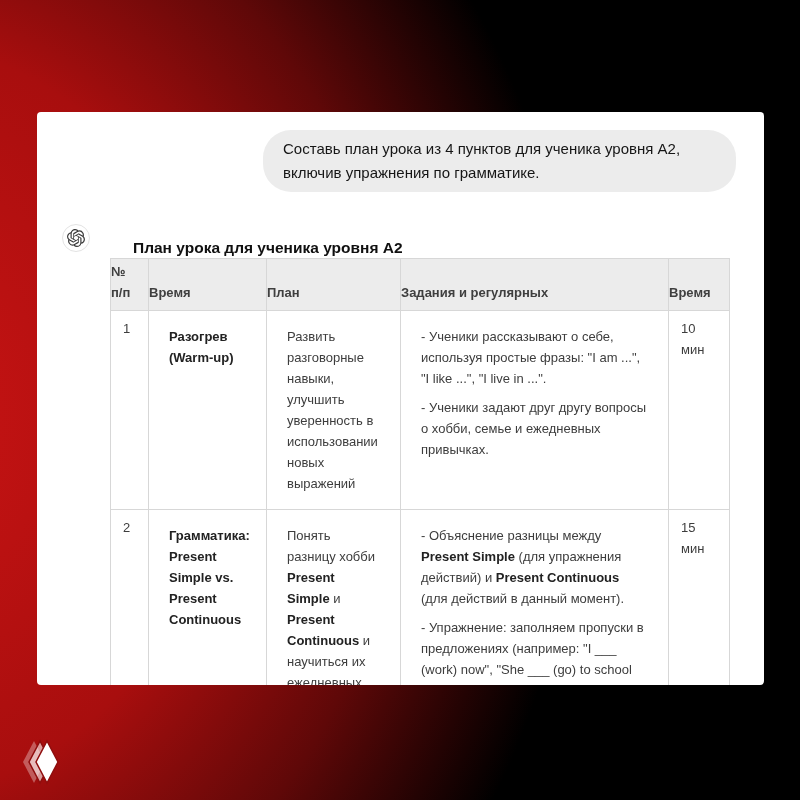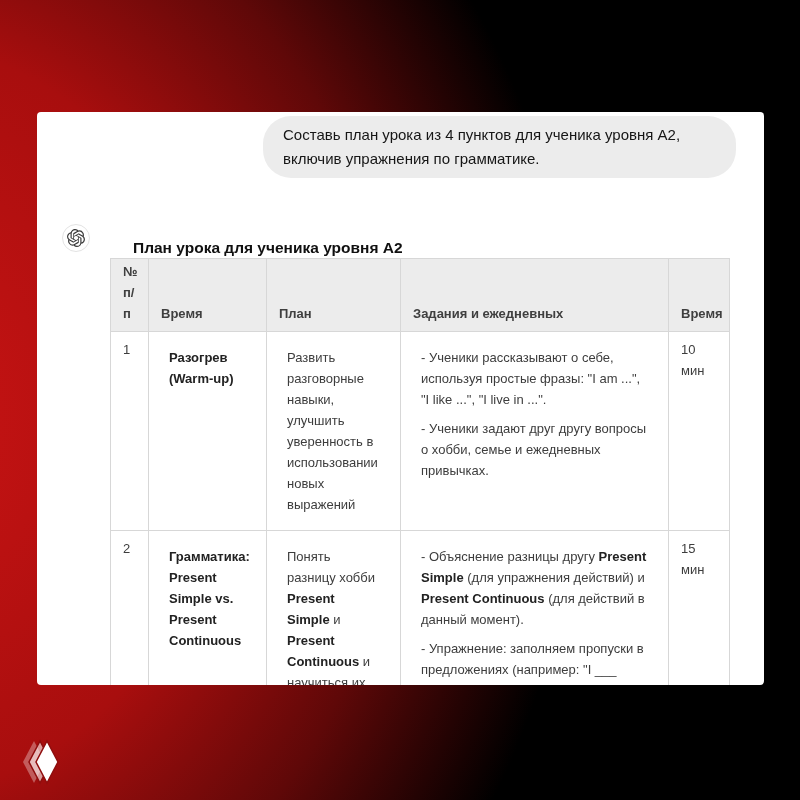--- a/index.html
+++ b/index.html
@@ -7,21 +7,21 @@
     width:800px;height:800px;overflow:hidden;
     background:radial-gradient(900px 1000px at -120px 420px,#cc1414 0%,#a80e0e 38%,#5f0808 58%,#000 78%),#000;
     font-family:"Liberation Sans",sans-serif;
     position:relative;
   }
   .card{
     position:absolute;left:37px;top:112px;width:727px;height:573px;
     background:#fff;border-radius:4px;overflow:hidden;
   }
   .bubble{
-    position:absolute;top:4px;right:28px;width:433px;
+    position:absolute;top:18px;right:28px;width:433px;
     background:#ececec;border-radius:28px;
     padding:7px 20px;
     font-size:15px;line-height:24px;color:#161616;
   }
   .assistant-row{position:absolute;left:25px;top:112px;}
   .avatar{
     position:absolute;left:0;top:0;width:28px;height:28px;border-radius:50%;
     background:#fff;border:1px solid #e3e3e3;box-sizing:border-box;
     display:flex;align-items:center;justify-content:center;
   }
@@ -31,21 +31,21 @@
     font-size:15.5px;font-weight:700;color:#101010;white-space:nowrap;
   }
   table{
     position:absolute;left:73px;top:146px;width:619px;
     border-collapse:collapse;table-layout:fixed;
   }
   th{
     background:#ececec;border:1px solid #d7d7d7;
     text-align:left;vertical-align:bottom;
     font-size:13px;line-height:21px;font-weight:600;color:#3f3f3f;
-    padding:2px 12px 7px 12px;
+    padding:2px 12px 7px 0;
   }
   th.col-num{overflow-wrap:anywhere;}
   td{
     border:1px solid #d7d7d7;vertical-align:top;
     font-size:13px;line-height:21px;color:#3d3d3d;
     padding:7px 12px;
   }
   td strong{font-weight:700;color:#222;}
   .par{margin:8px;}
   .brand-logo{position:absolute;left:17px;top:732px;width:60px;height:60px;}
@@ -74,21 +74,21 @@
         <col style="width:118px">
         <col style="width:134px">
         <col style="width:268px">
         <col style="width:61px">
     </colgroup>
     <thead>
       <tr id="header-row">
           <th class="col-num">№ п/п</th>
           <th class="col-stage">Время</th>
           <th class="col-goal">План</th>
-          <th class="col-tasks">Задания и ежедневных</th>
+          <th class="col-tasks">Задания и регулярных</th>
           <th class="col-time">Время</th>
         </tr>
     </thead>
     <tbody id="table-body">
         <tr>
           <td class="col-num">1</td>
           <td class="col-stage">
             <div class="par"><strong>Разогрев (Warm-up)</strong></div>
           </td>
           <td class="col-goal">
@@ -102,21 +102,21 @@
         </tr>
         <tr>
           <td class="col-num">2</td>
           <td class="col-stage">
             <div class="par"><strong>Грамматика: Present Simple vs. Present Continuous</strong></div>
           </td>
           <td class="col-goal">
             <div class="par"><span>Понять разницу хобби </span><strong>Present Simple</strong><span> и </span><strong>Present Continuous</strong><span> и научиться их ежедневных использовать</span></div>
           </td>
           <td class="col-tasks">
-            <div class="par"><span>- Объяснение разницы другу </span><strong>Present Simple</strong><span> (для упражнения действий) и </span><strong>Present Continuous</strong><span> (для действий в данный момент).</span></div>
+            <div class="par"><span>- Объяснение разницы между </span><strong>Present Simple</strong><span> (для упражнения действий) и </span><strong>Present Continuous</strong><span> (для действий в данный момент).</span></div>
             <div class="par"><span>- Упражнение: заполняем пропуски в предложениях (например: "I ___ (work) now", "She ___ (go) to school every day").</span></div>
           </td>
           <td class="col-time">15 мин</td>
         </tr>
         <tr>
           <td class="col-num">3</td>
           <td class="col-stage">
             <div class="par"></div>
           </td>
           <td class="col-goal">

